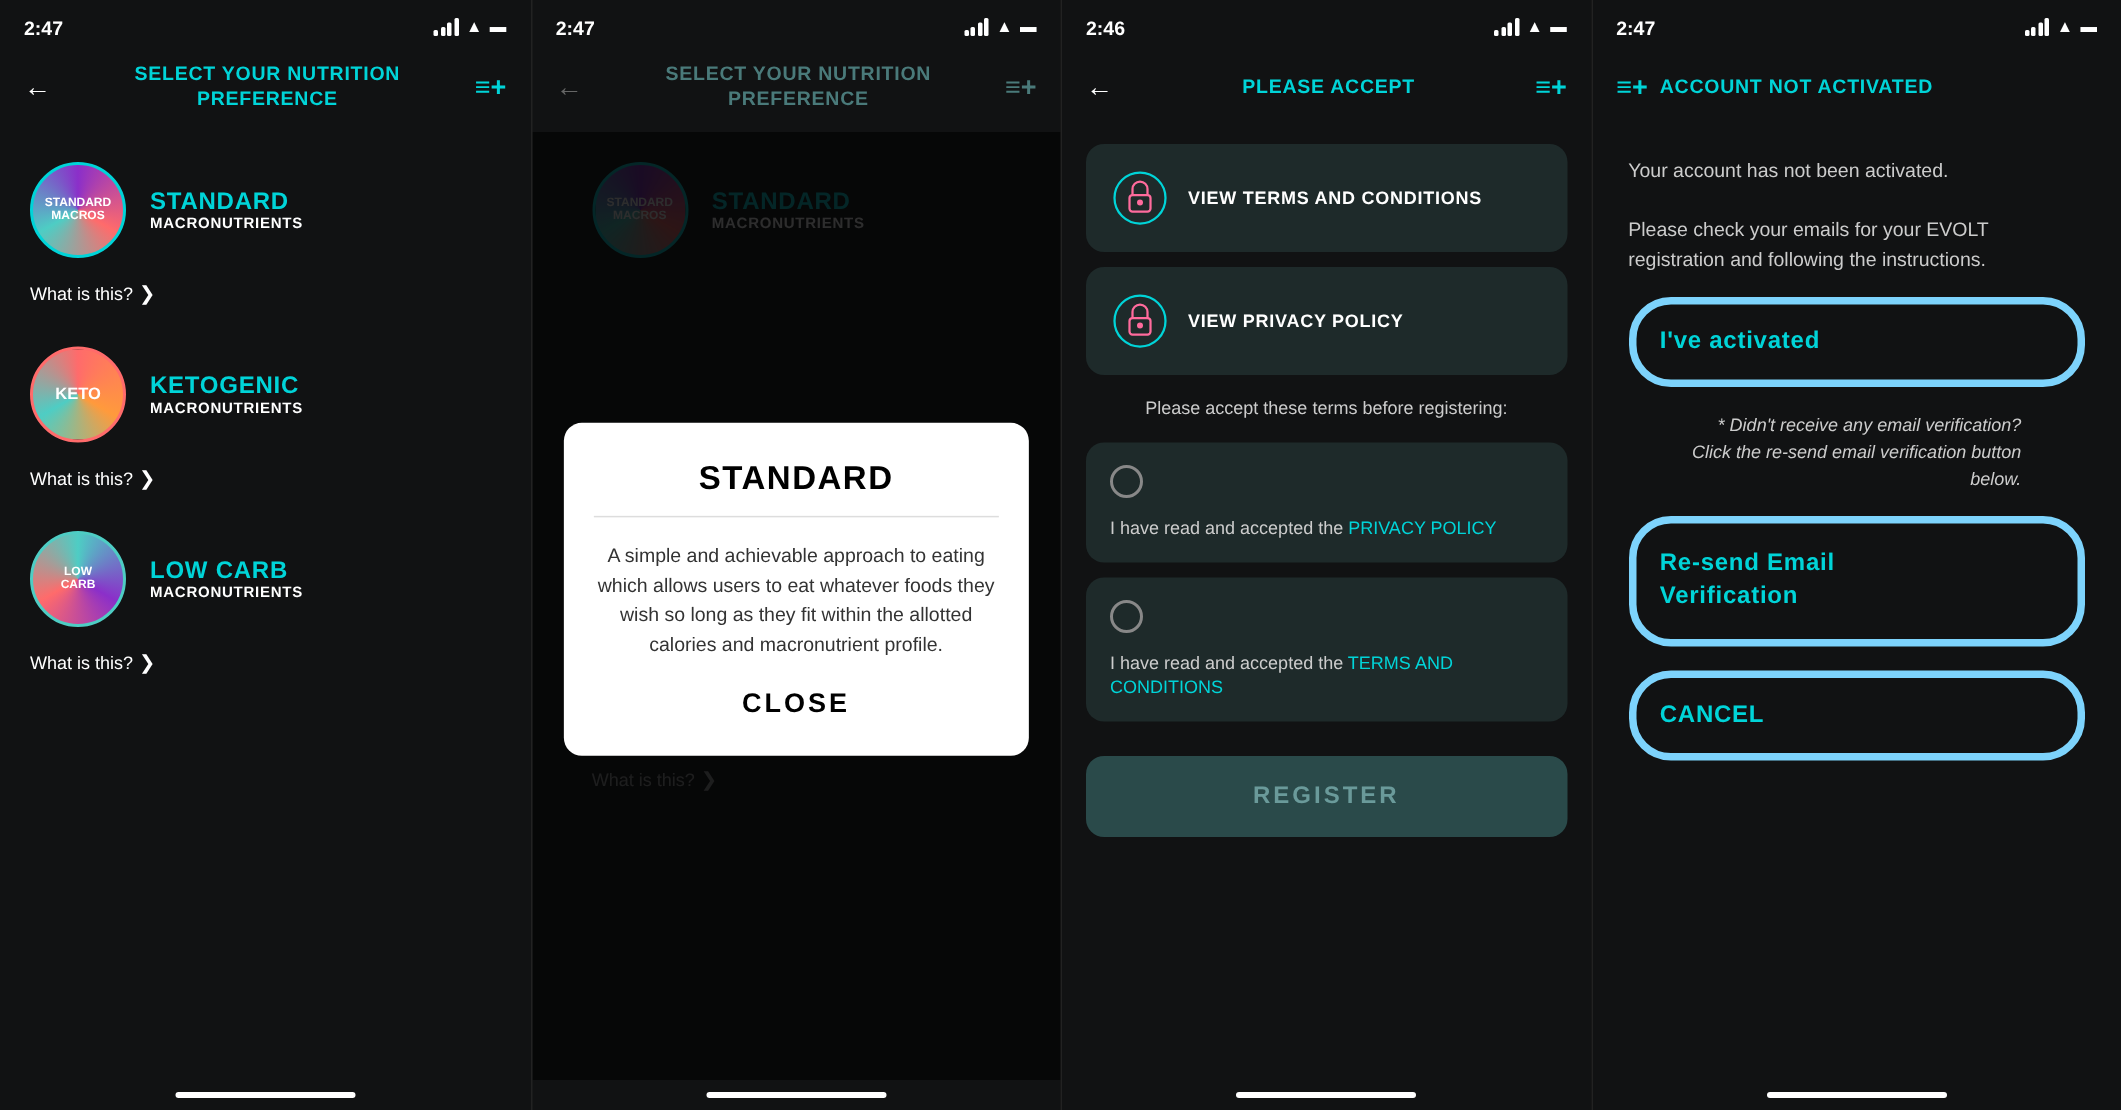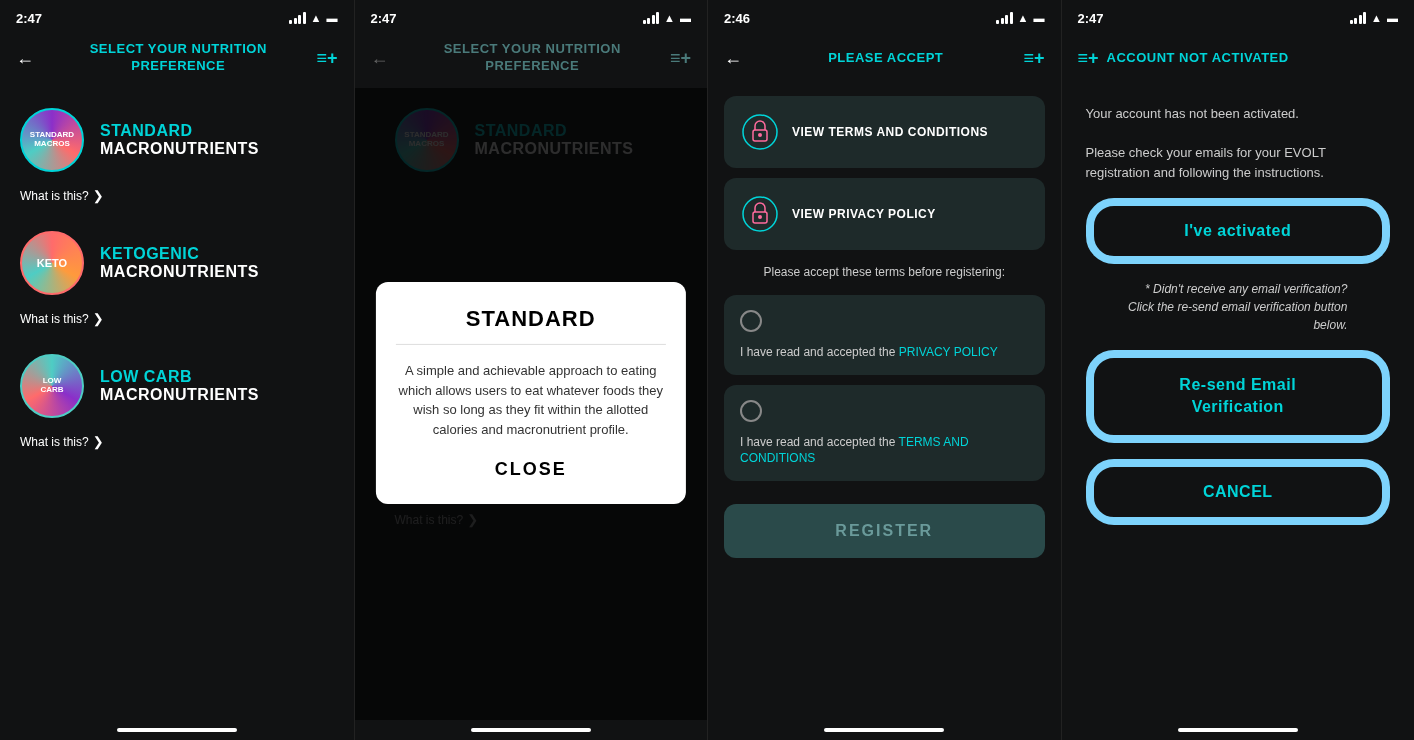--- a/index.html
+++ b/index.html
@@ -144,21 +144,21 @@
     }
     .nutrition-name-top {
       color: #00d4d8;
       font-size: 16px;
       font-weight: 700;
       text-transform: uppercase;
       letter-spacing: 0.5px;
     }
     .nutrition-name-bottom {
       color: #fff;
-      font-size: 16px;
+      font-size: 10px;
       font-weight: 600;
       text-transform: uppercase;
       letter-spacing: 0.5px;
     }
     .what-is-this {
       padding: 4px 20px 16px;
       display: flex;
       align-items: center;
       gap: 4px;
     }
@@ -321,24 +321,23 @@
       gap: 16px;
     }
     .account-desc {
       color: #ccc;
       font-size: 13px;
       text-align: left;
       line-height: 1.5;
     }
     .account-btn {
       width: 100%;
-      border: 8px solid #7dd3fc;
+      border: 5px solid #7dd3fc;
       border-radius: 28px;
       padding: 16px;
-      text-align: center;
       color: #00d4d8;
       font-size: 16px;
       font-weight: 600;
       letter-spacing: 0.5px;
       background: transparent;
     }
     .resend-note {
       color: #ccc;
       font-size: 12px;
       text-align: right;

